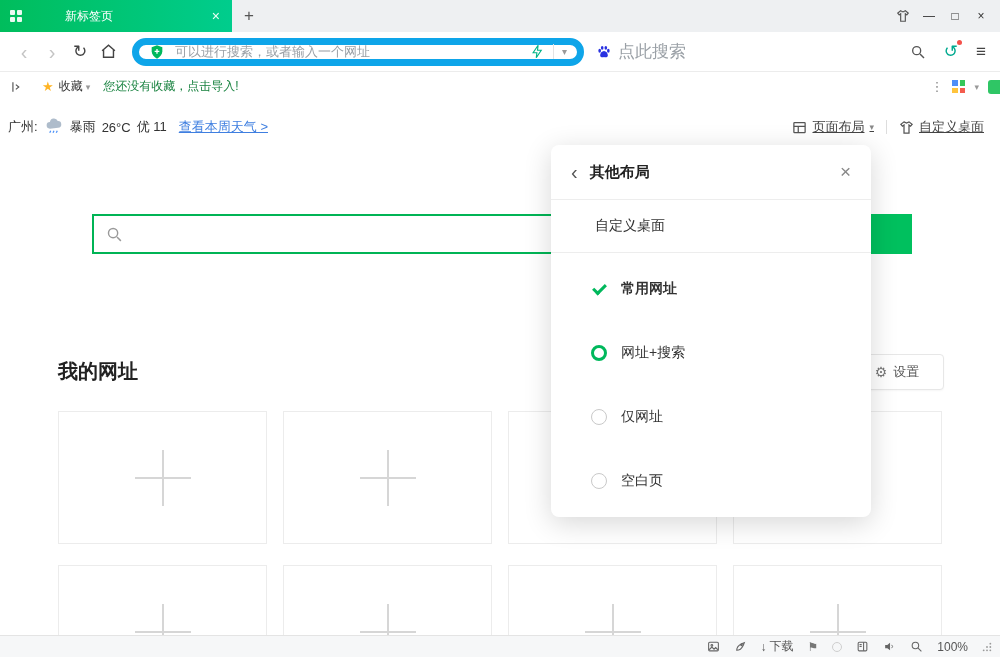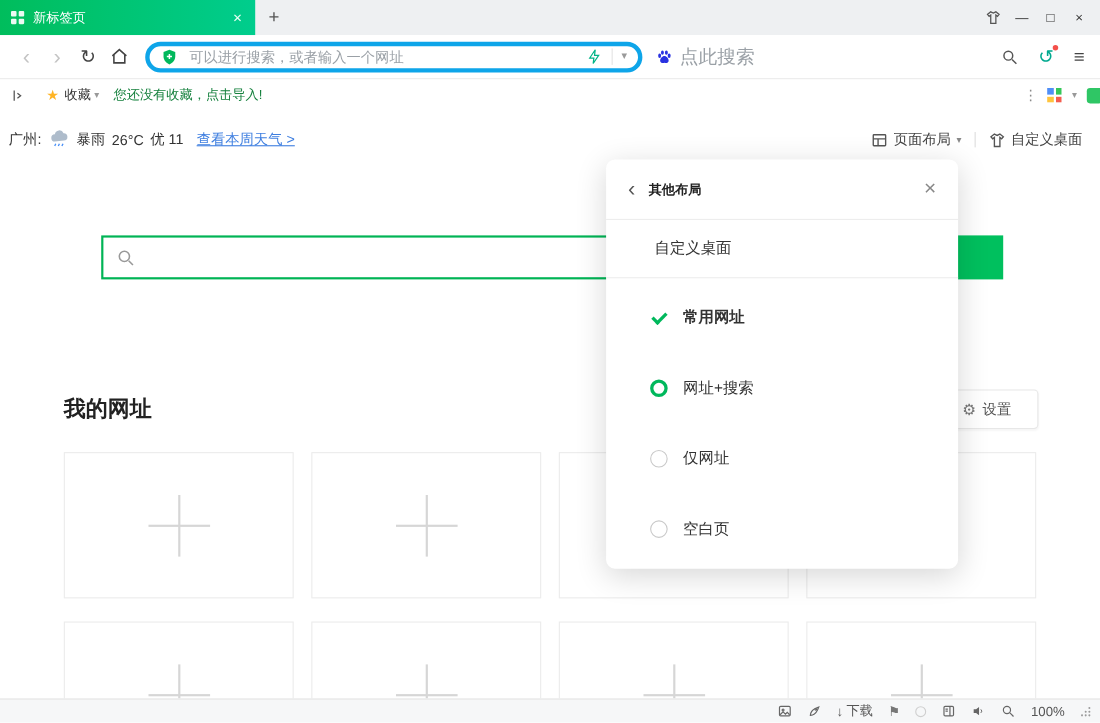--- a/index.html
+++ b/index.html
@@ -5,35 +5,35 @@
   html,body{margin:0;padding:0;}
   body{width:1000px;height:657px;position:relative;overflow:hidden;background:#fff;
        font-family:"Liberation Sans","DejaVu Sans",sans-serif;color:#333;}
   svg{display:block;}
 
   
   .tabbar{position:absolute;top:0;left:0;right:0;height:32px;background:#eef0f2;display:flex;align-items:stretch;}
   .tab{width:232px;background:linear-gradient(90deg,#00bd5c,#00cd8d);color:#fff;display:flex;align-items:center;gap:8px;padding:0 10px;font-size:12px;box-sizing:border-box;}
   .tab-favicon{width:12px;height:12px;display:grid;grid-template-columns:5px 5px;grid-template-rows:5px 5px;gap:2px;flex:none;}
   .tab-favicon i{background:rgba(255,255,255,.92);border-radius:1px;}
-  .tab-title{flex:1;white-space:nowrap;overflow:hidden;}
+  .tab-title{flex:1;white-space:nowrap;overflow:hidden;margin-left:35px;}
   .tab-close{font-size:14px;color:#ecfff5;padding:0 2px;cursor:default;}
   .newtab{width:34px;display:flex;align-items:center;justify-content:center;color:#555;font-size:17px;}
   .win-ctrl{margin-left:auto;display:flex;align-items:stretch;padding-right:6px;}
   .win-ctrl>span{width:26px;height:32px;display:flex;align-items:center;justify-content:center;color:#333;font-size:12px;}
   .win-ctrl .skin svg{width:14px;height:14px;}
 
   
   .addressbar{position:absolute;top:32px;left:0;right:0;height:40px;background:#fff;border-bottom:1px solid #ececec;display:flex;align-items:center;box-sizing:border-box;padding:0 14px 0 10px;}
   .nav-ic{width:28px;text-align:center;font-size:20px;line-height:1;display:flex;align-items:center;justify-content:center;height:40px;}
   .nav-back,.nav-fwd{color:#c4c4c4;}
   .nav-refresh{color:#444;font-size:17px;}
   .nav-home{color:#444;}
   .nav-home svg{width:17px;height:17px;}
-  .url-field{margin-left:10px;width:452px;height:28px;border:4px solid #0ea5e9;border-radius:15px;display:flex;align-items:center;gap:8px;padding:0 10px;box-sizing:border-box;}
+  .url-field{margin-left:10px;width:452px;height:28px;border:7px solid #0ea5e9;border-radius:15px;display:flex;align-items:center;gap:8px;padding:0 10px;box-sizing:border-box;}
   .shield svg{width:16px;height:16px;}
   .url-input{flex:1;border:none;outline:none;font-size:13px;color:#333;background:transparent;font-family:inherit;min-width:0;}
   .url-input::placeholder{color:#9aa0a6;}
   .bolt svg{width:15px;height:15px;}
   .url-divider{width:1px;height:15px;background:#e3e3e3;}
   .url-chevron{color:#9a9a9a;font-size:10px;}
   .engine{display:flex;align-items:center;gap:6px;margin-left:12px;color:#9aa0a6;font-size:17px;}
   .engine svg{width:16px;height:16px;}
   .bar-right{margin-left:auto;display:flex;align-items:center;gap:18px;}
   .bar-right .mag svg{width:16px;height:16px;}
@@ -54,21 +54,21 @@
   .apps-grid .c1{background:#4f8ef7;}.apps-grid .c2{background:#35c759;}
   .apps-grid .c3{background:#ffc43d;}.apps-grid .c4{background:#f45c4e;}
   .apps-chev{color:#999;font-size:9px;}
   .edge-app{width:14px;height:14px;background:#2fc665;border-radius:3px;margin-right:-8px;flex:none;}
 
   
   .main{position:absolute;top:100px;left:0;right:0;bottom:22px;background:#fff;overflow:hidden;}
   .weather{position:absolute;top:18px;left:8px;display:flex;align-items:center;gap:6px;font-size:13px;color:#333;}
   .weather .w-icon{width:20px;height:18px;}
   .w-link{color:#3f7fe0;text-decoration:underline;cursor:pointer;margin-left:6px;}
-  .top-right{position:absolute;top:18px;right:16px;display:flex;align-items:center;gap:12px;font-size:13px;color:#444;}
+  .top-right{position:absolute;top:18px;right:16px;display:flex;align-items:center;gap:12px;font-size:13px;color:#444;text-decoration:underline;}
   .tr-btn{display:flex;align-items:center;gap:5px;}
   .tr-btn svg{width:15px;height:15px;}
   .tr-chev{color:#888;font-size:9px;}
   .tr-div{width:1px;height:14px;background:#ddd;}
 
   .search-wrap{position:absolute;top:114px;left:92px;display:flex;}
   .search-box{width:674px;height:40px;border:2px solid #00b455;box-sizing:border-box;background:#fff;display:flex;align-items:center;padding:0 12px;gap:8px;}
   .search-box svg{width:17px;height:17px;}
   .search-input{flex:1;border:none;outline:none;font-size:14px;background:transparent;font-family:inherit;}
   .search-btn{width:146px;height:40px;background:#00c05e;border:none;cursor:pointer;}
@@ -81,21 +81,21 @@
   .tile{background:#fff;border:1px solid #ececec;display:flex;align-items:center;justify-content:center;cursor:pointer;}
   .plus{position:relative;width:56px;height:56px;}
   .plus::before,.plus::after{content:"";position:absolute;background:#d6d6d6;}
   .plus::before{left:0;top:27px;width:56px;height:2px;}
   .plus::after{left:27px;top:0;width:2px;height:56px;}
 
   
   .popup{position:absolute;top:145px;left:551px;width:320px;height:372px;background:#fff;border-radius:8px;box-shadow:0 6px 28px rgba(0,0,0,.16);z-index:10;display:flex;flex-direction:column;box-sizing:border-box;}
   .pp-head{height:54px;display:flex;align-items:center;padding:0 20px;flex:none;}
   .pp-back{color:#555;font-size:20px;line-height:1;cursor:pointer;}
-  .pp-title{margin-left:12px;font-size:12px;font-weight:bold;color:#222;}
+  .pp-title{margin-left:12px;font-size:15px;font-weight:bold;color:#222;}
   .pp-close{margin-left:auto;color:#888;font-size:19px;cursor:pointer;}
   .pp-div{height:1px;background:#ededed;flex:none;}
   .pp-custom{height:52px;display:flex;align-items:center;padding-left:44px;font-size:14px;color:#333;flex:none;cursor:pointer;}
   .pp-options{flex:1;display:flex;flex-direction:column;padding:4px 0;}
   .pp-opt{flex:1;display:flex;align-items:center;padding-left:40px;gap:14px;cursor:pointer;}
   .opt-icon{width:16px;height:16px;box-sizing:border-box;position:relative;flex:none;}
   .opt-icon.st-check::before{content:"";position:absolute;left:2px;top:3px;width:10px;height:5px;border-left:3px solid #00b85c;border-bottom:3px solid #00b85c;transform:rotate(-45deg);}
   .opt-icon.st-selected{border:3.5px solid #00b85c;border-radius:50%;}
   .opt-icon.st-unselected{border:1.5px solid #c9c9c9;border-radius:50%;}
   .opt-label{font-size:14px;color:#333;}

